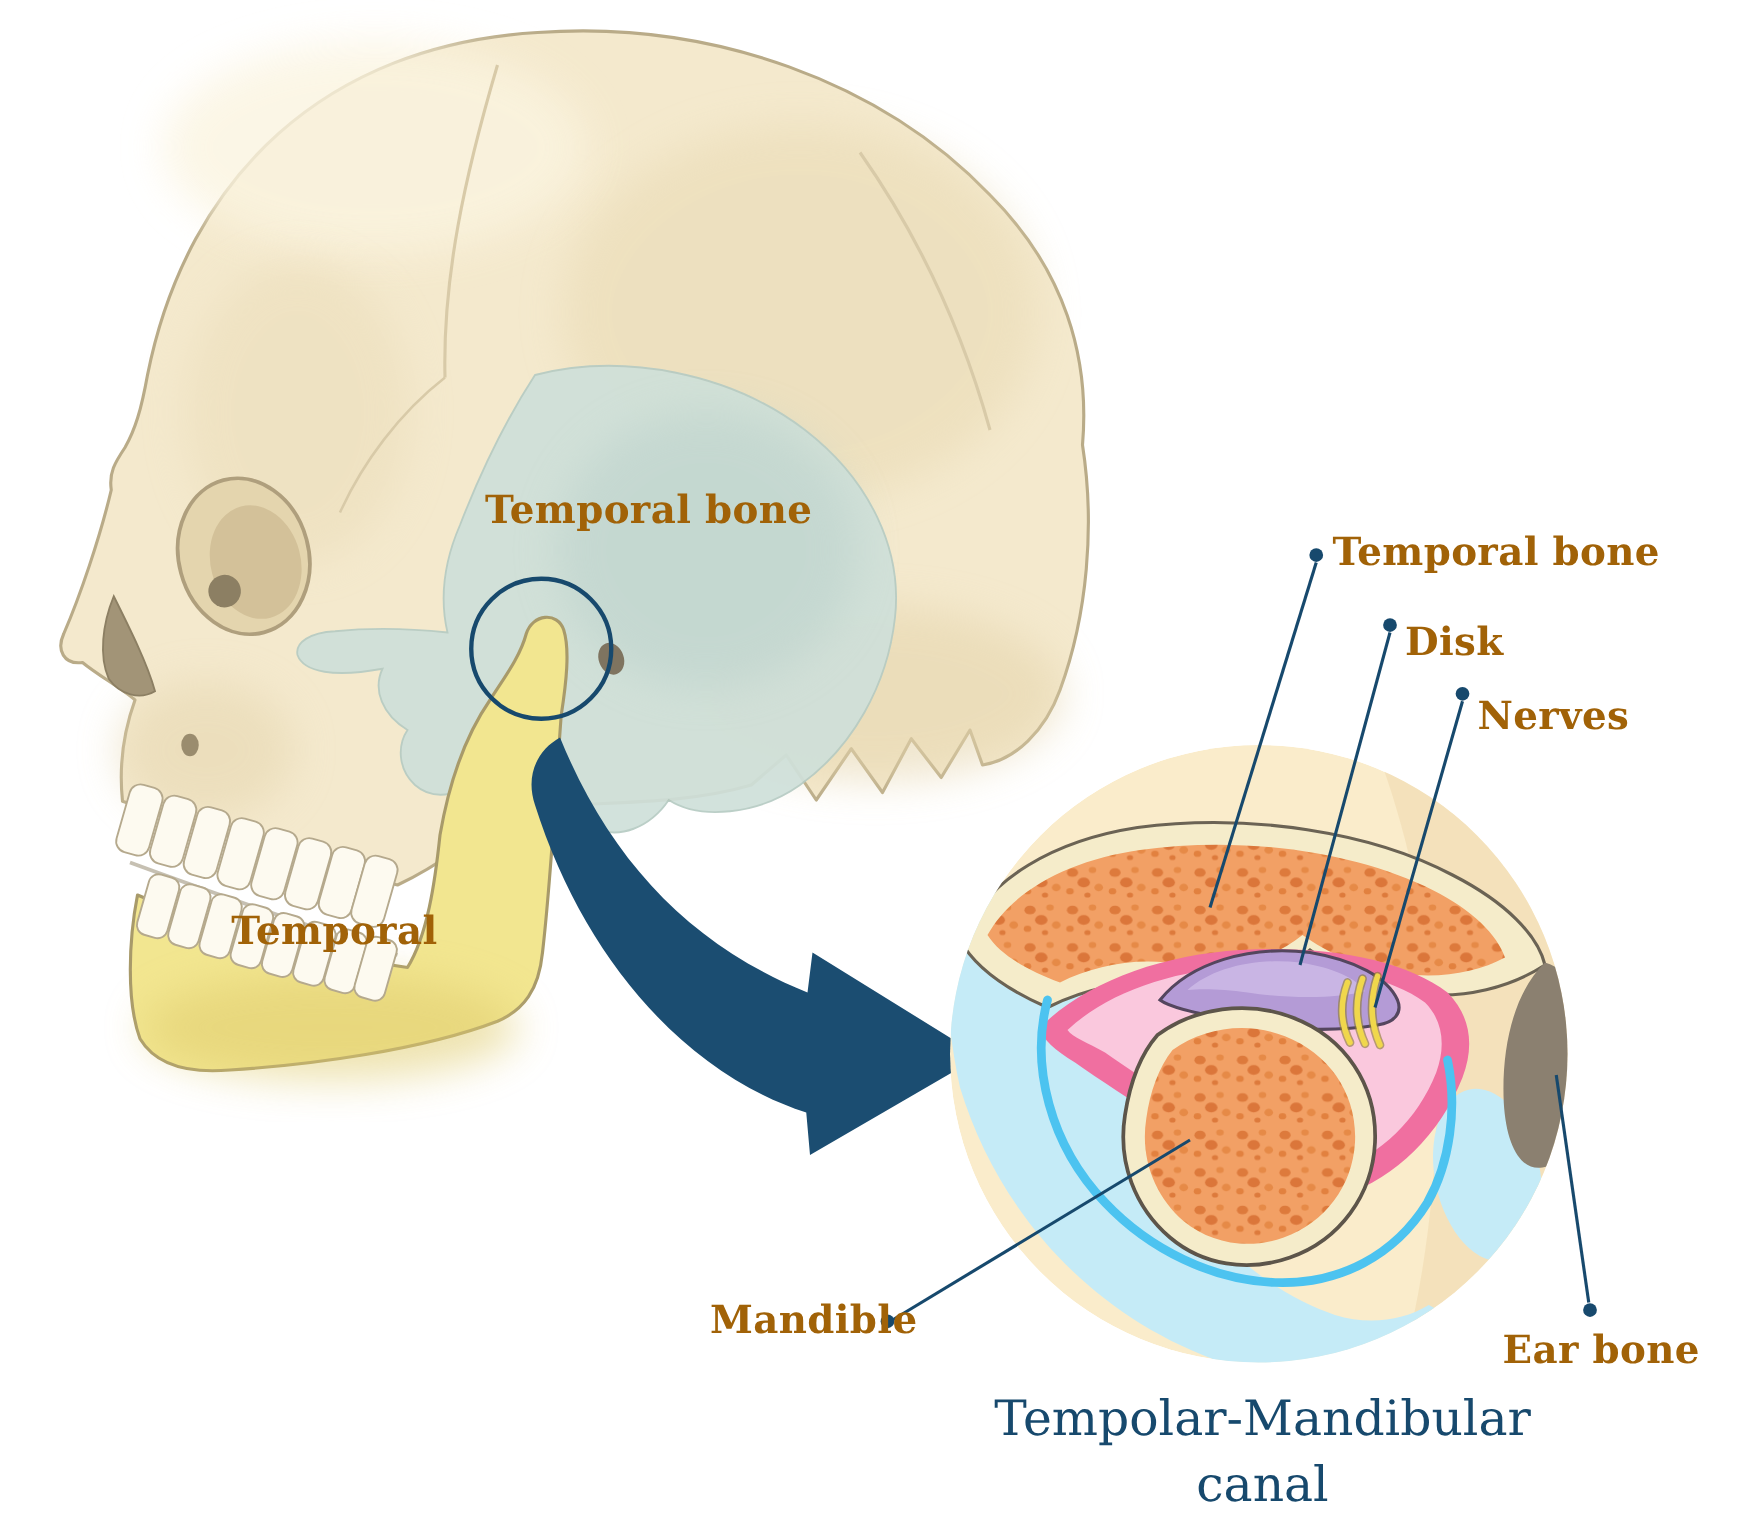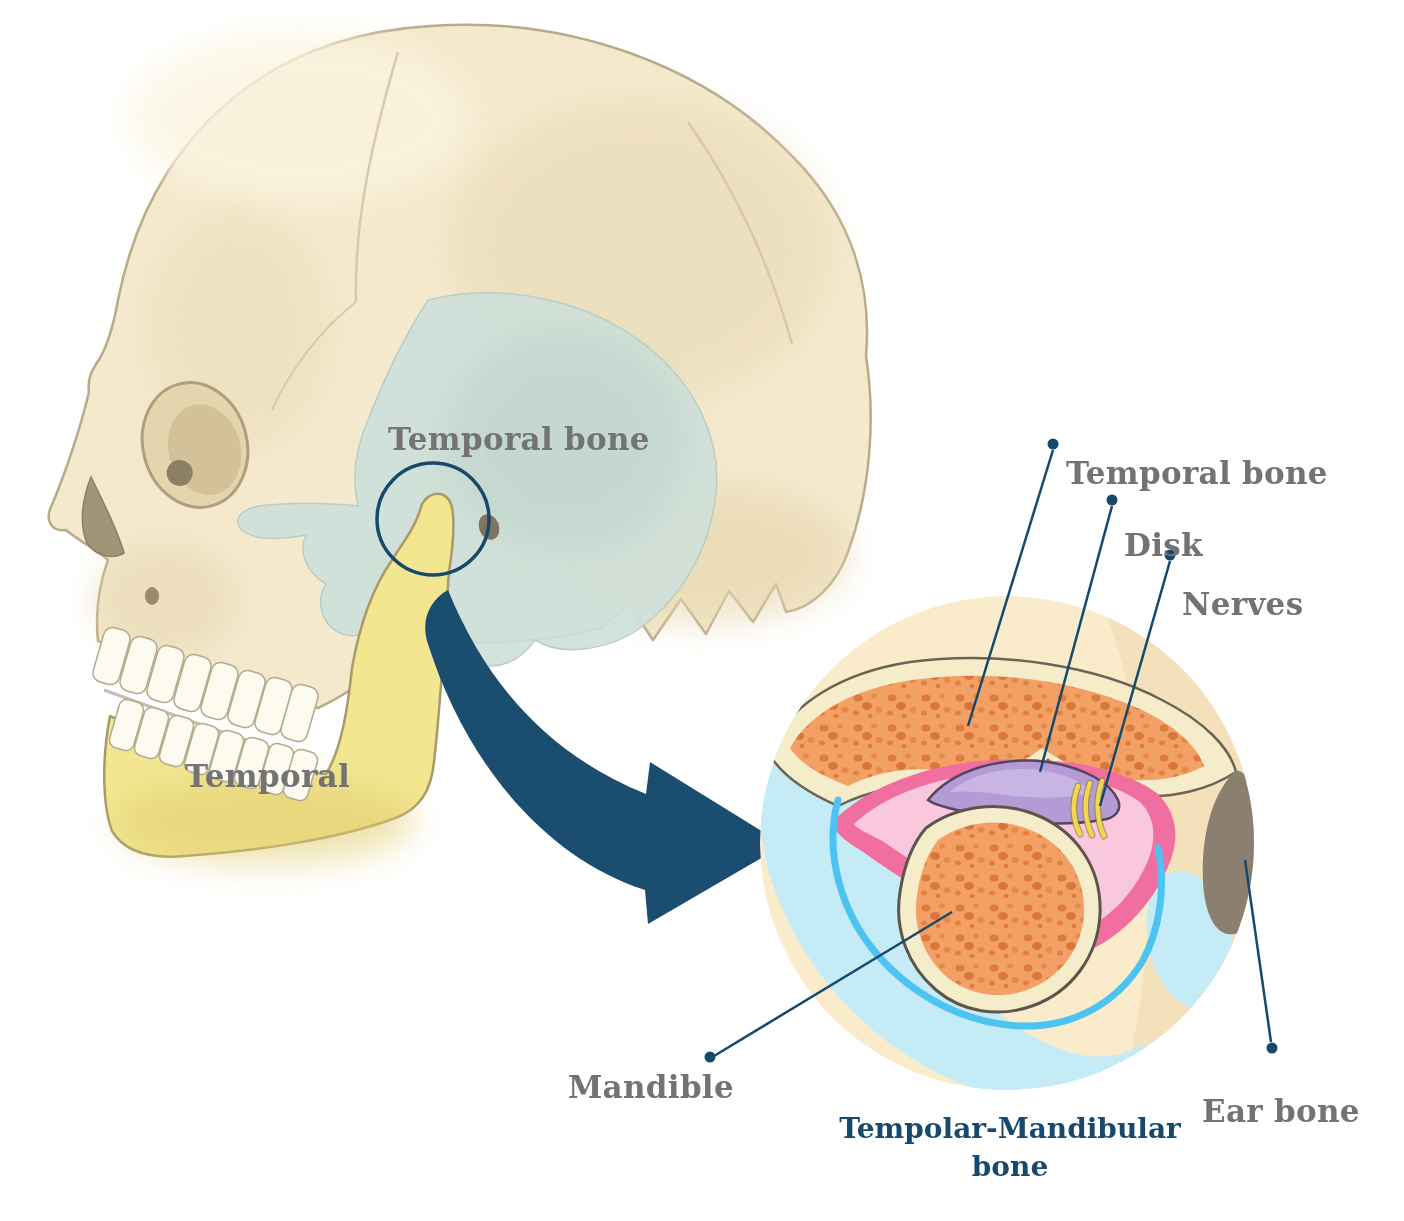--- a/index.html
+++ b/index.html
@@ -1,22 +1,22 @@
 <!DOCTYPE html>
 <html><head>
 <meta charset="utf-8">
 <style>
   html,body{margin:0;padding:0;background:#ffffff;}
   .canvas{position:relative;width:1404px;height:1221px;background:#ffffff;overflow:hidden;
           font-family:"DejaVu Serif", serif;}
   .canvas svg{position:absolute;left:0;top:0;}
-  .lbl{position:absolute;font-weight:bold;font-size:31px;color:#737373;
-       white-space:nowrap;letter-spacing:.3px;margin-top:31px;}
+  .lbl{position:absolute;font-weight:bold;font-size:31px;color:#a16207;
+       white-space:nowrap;letter-spacing:.3px;}
   .caption{position:absolute;left:790px;top:1110px;width:440px;text-align:center;
-           font-weight:bold;font-size:28px;color:#17496d;line-height:1.35;}
+           font-weight:normal;font-size:39px;color:#17496d;line-height:1.35;}
 </style>
 </head>
 <body>
 
 <div class="canvas">
 
 <svg width="1404" height="1221" viewBox="0 0 1404 1221">
   <defs>
     <pattern id="spongy" width="34" height="30" patternUnits="userSpaceOnUse">
       <rect width="34" height="30" fill="#f2a065"></rect>
@@ -188,16 +188,16 @@
 <div class="lbl" style="left:185px;top:727px">Temporal</div>
 
 <div class="lbl" style="left:1066px;top:424px">Temporal bone</div>
 <div class="lbl" style="left:1124px;top:496px">Disk</div>
 <div class="lbl" style="left:1182px;top:555px">Nerves</div>
 <div class="lbl" style="left:568px;top:1038px">Mandible</div>
 <div class="lbl" style="left:1202px;top:1062px">Ear bone</div>
 
 <div class="caption">
   <div>Tempolar-Mandibular</div>
-  <div>bone</div>
+  <div>canal</div>
 </div>
 
 </div>
 
 </body></html>

